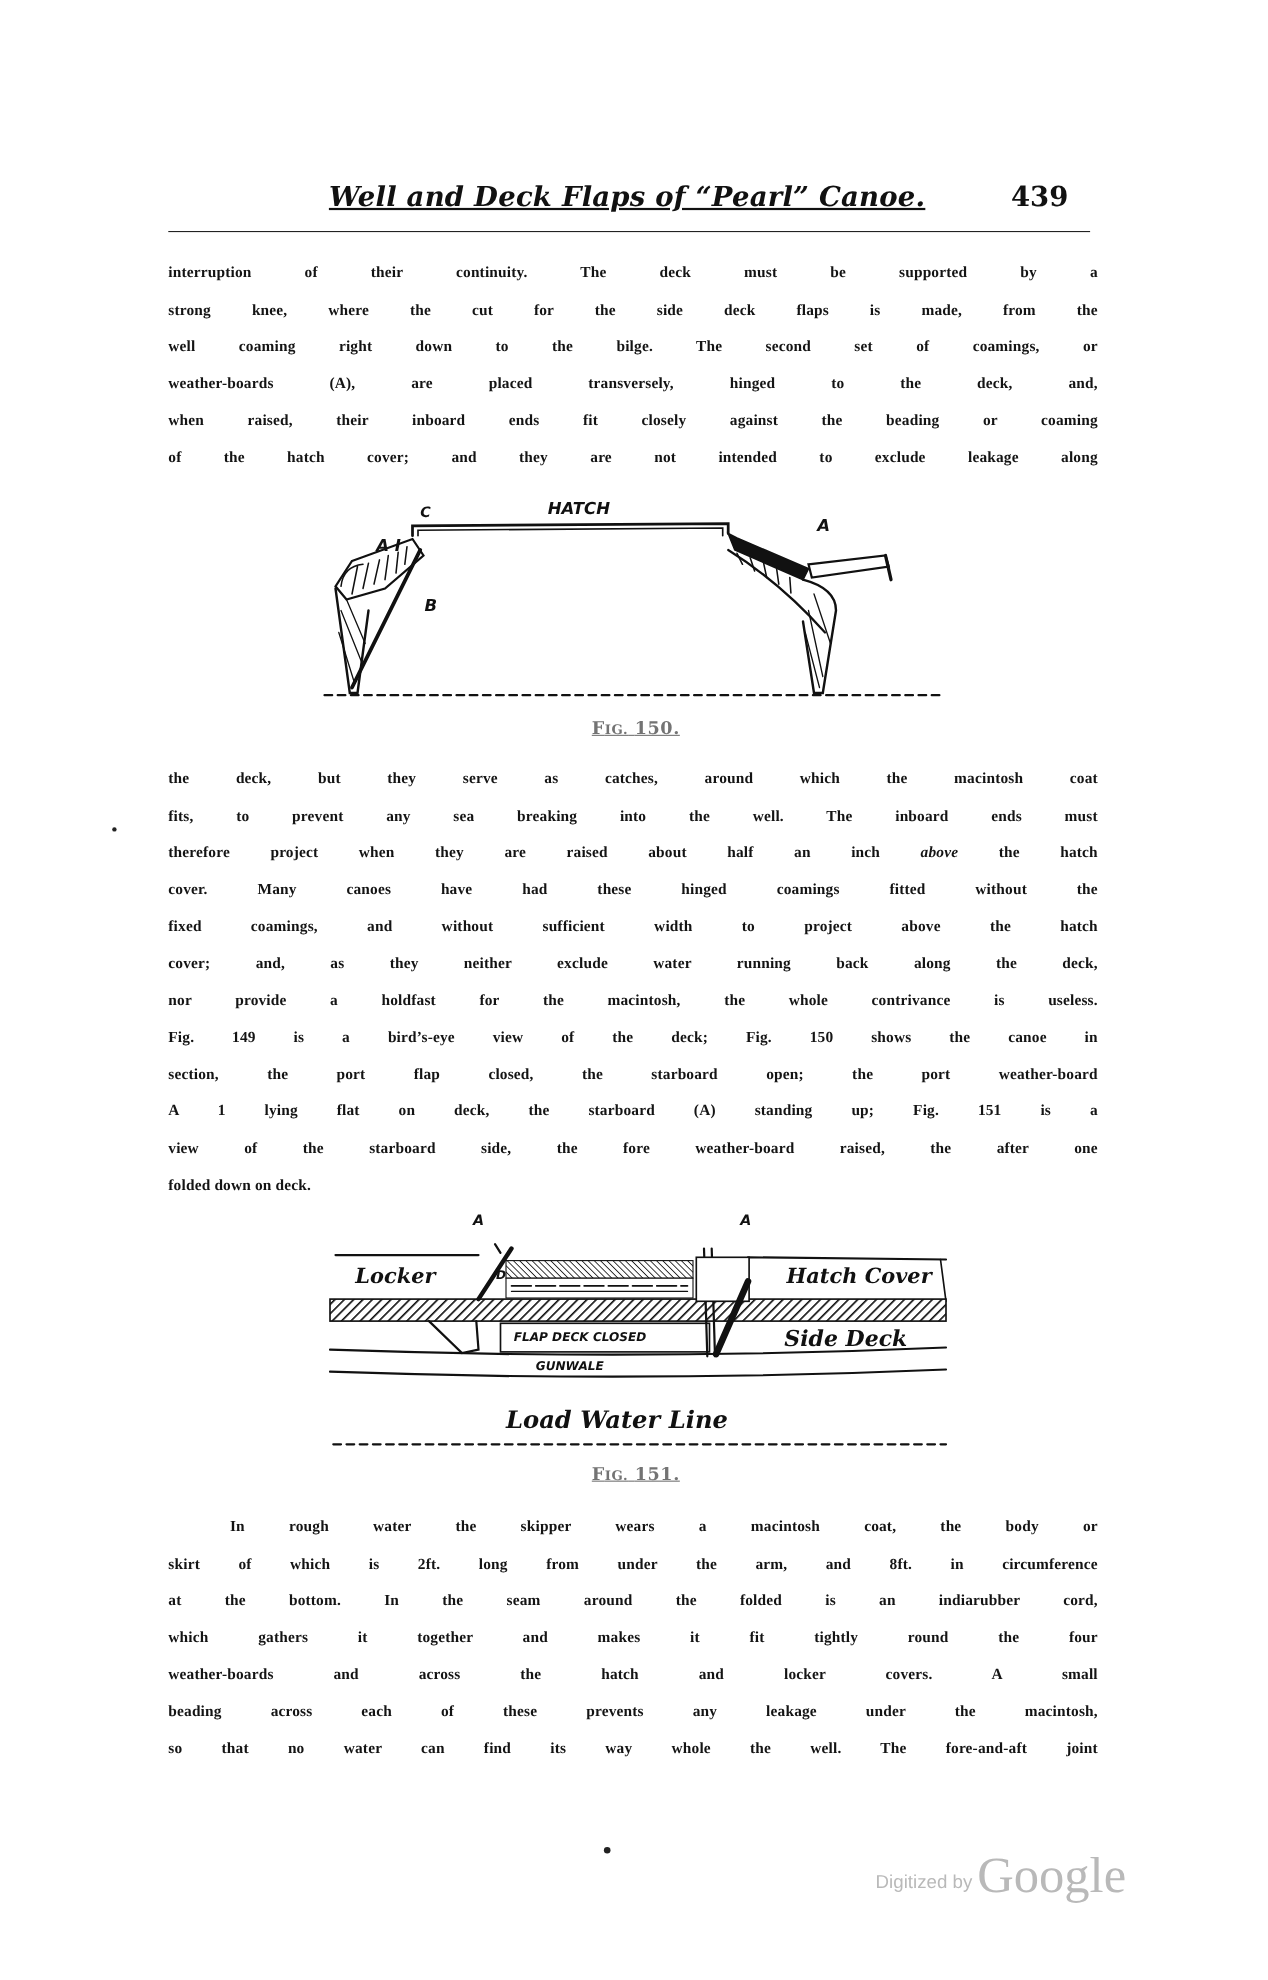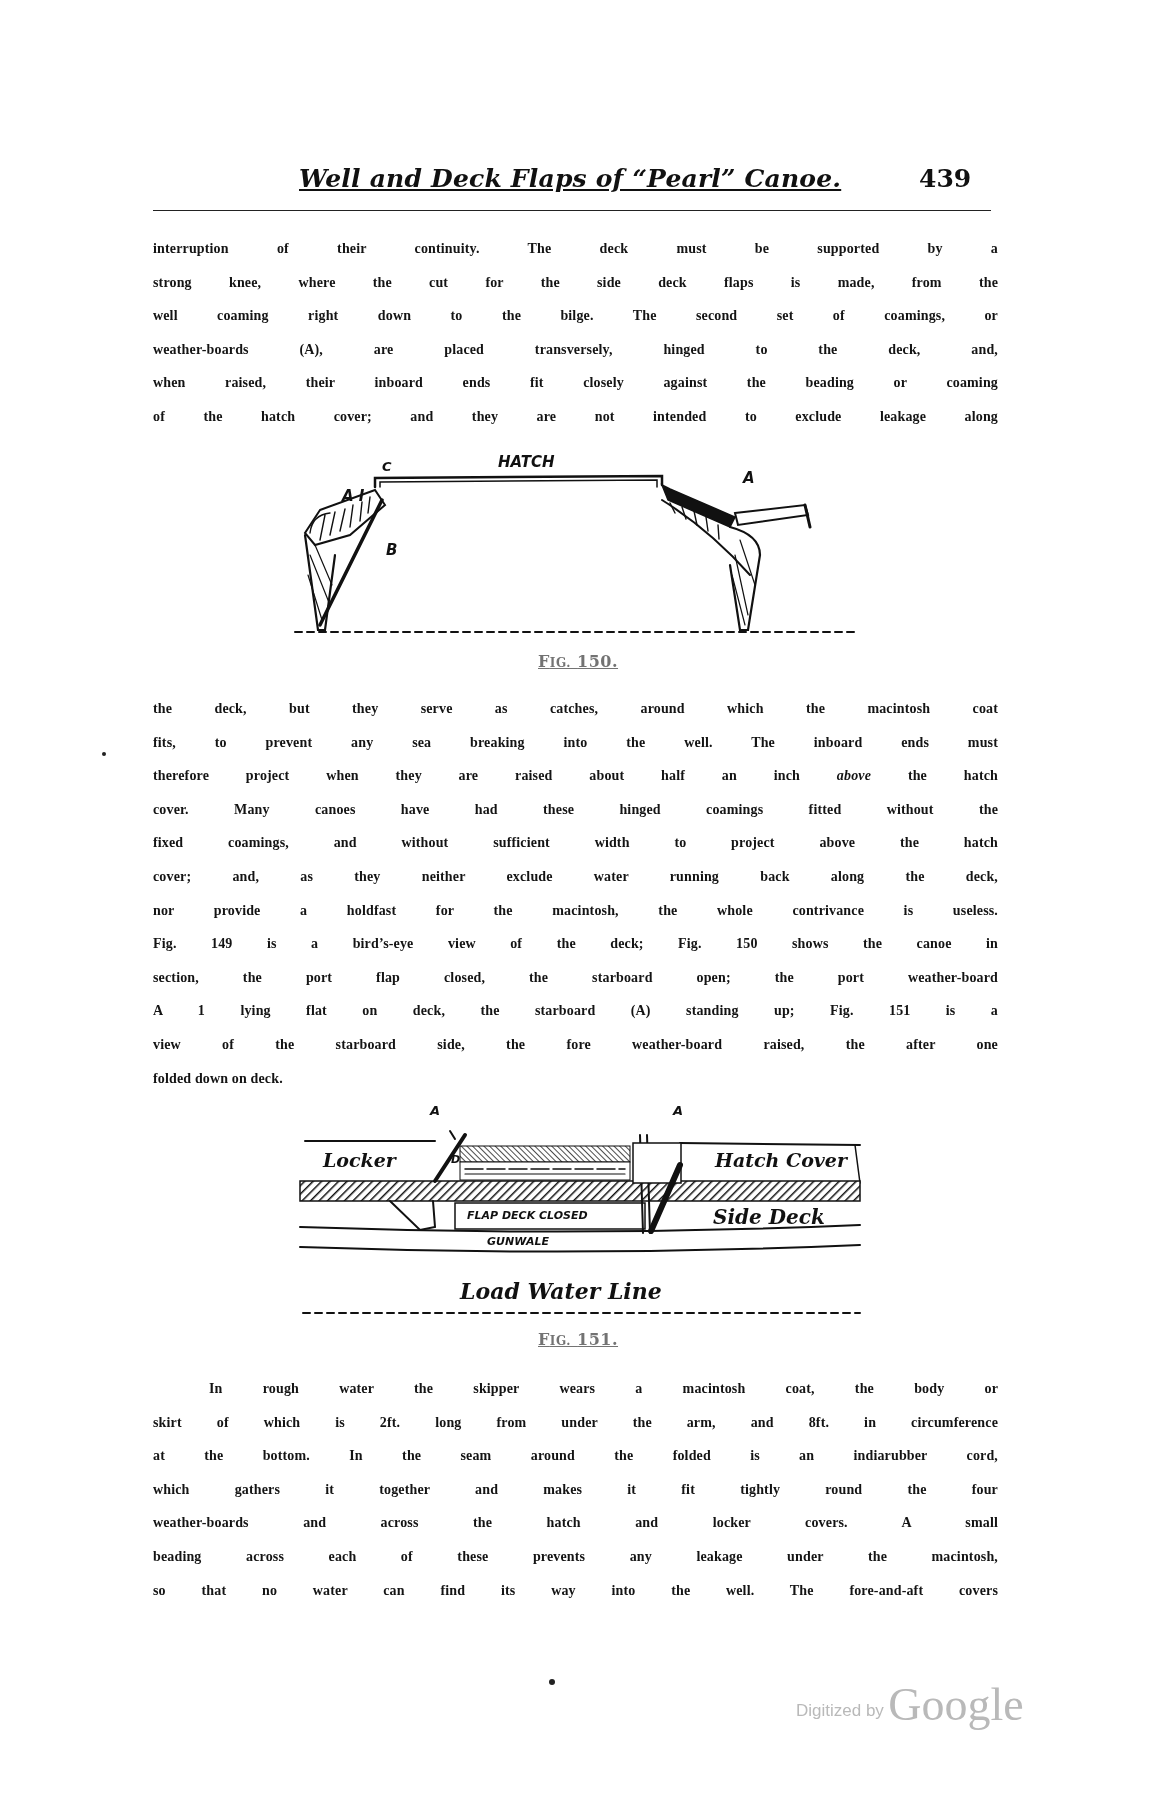--- a/index.html
+++ b/index.html
@@ -186,21 +186,21 @@
   <span>151.</span>
 </div>
 
 <div class="para" style="top:1372px;">
   <span class="line indent">In rough water the skipper wears a macintosh coat, the body or</span>
   <span class="line">skirt of which is 2ft. long from under the arm, and 8ft. in circumference</span>
   <span class="line">at the bottom. In the seam around the folded is an indiarubber cord,</span>
   <span class="line">which gathers it together and makes it fit tightly round the four</span>
   <span class="line">weather-boards and across the hatch and locker covers. A small</span>
   <span class="line">beading across each of these prevents any leakage under the macintosh,</span>
-  <span class="line">so that no water can find its way into the well. The fore-and-aft covers</span>
+  <span class="line">so that no water can find its way whole the well. The fore-and-aft joint</span>
 </div>
 
 <div class="speck" style="left:549px; top:1679px; width:6px; height:6px;"></div>
 <div class="speck" style="left:102px; top:752px; width:4px; height:4px;"></div>
 
 <div class="watermark">
   <span class="small">Digitized by</span>
   <span class="big">Google</span>
 </div>
 

